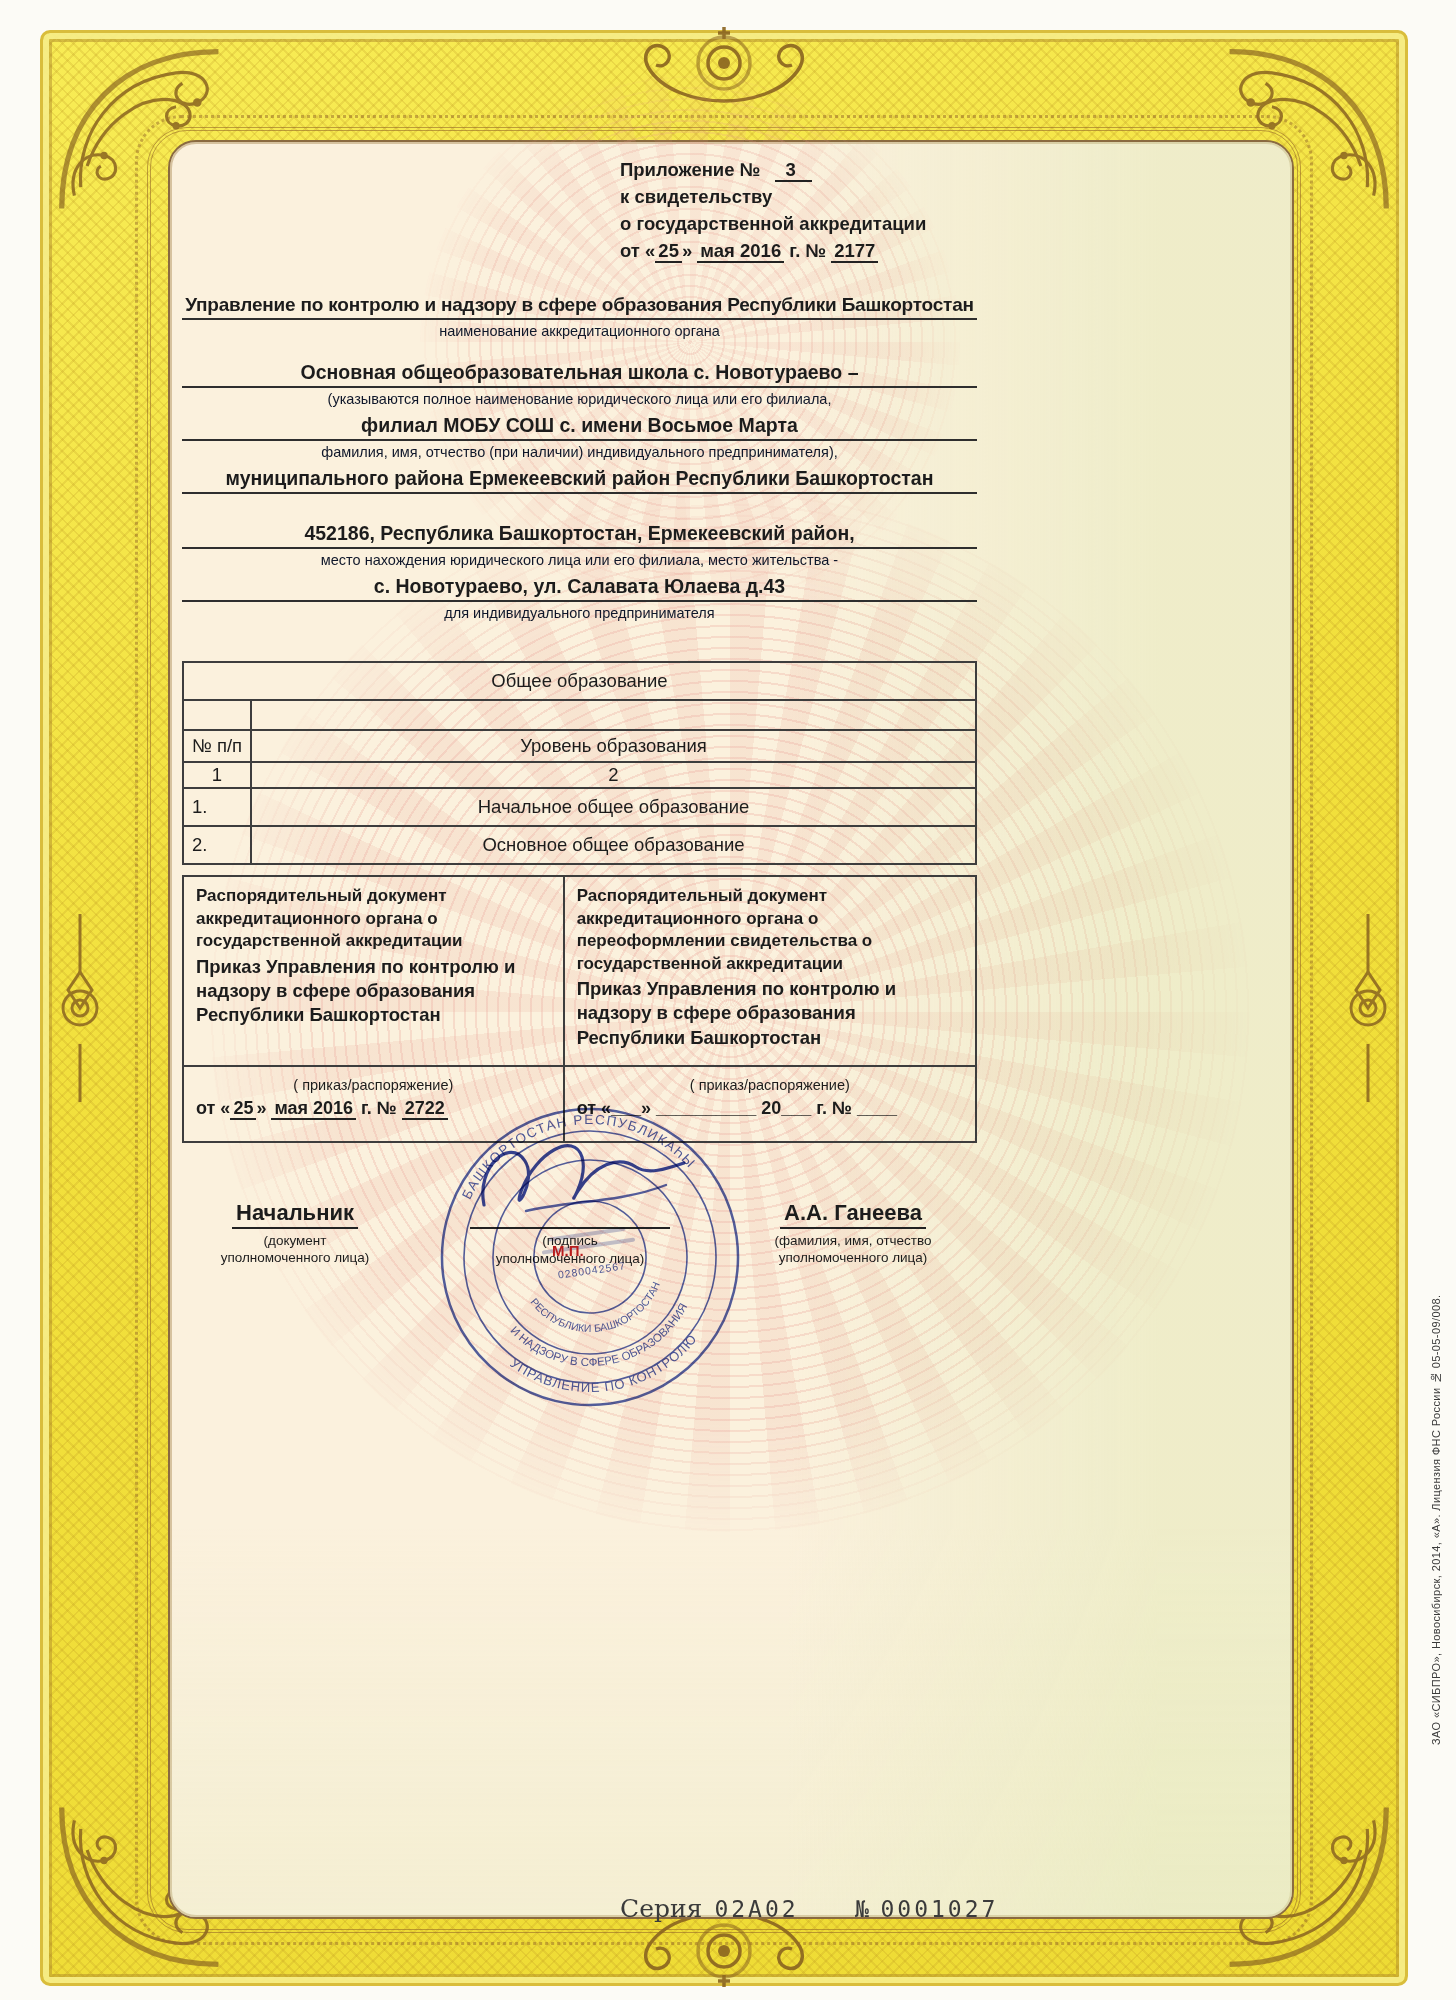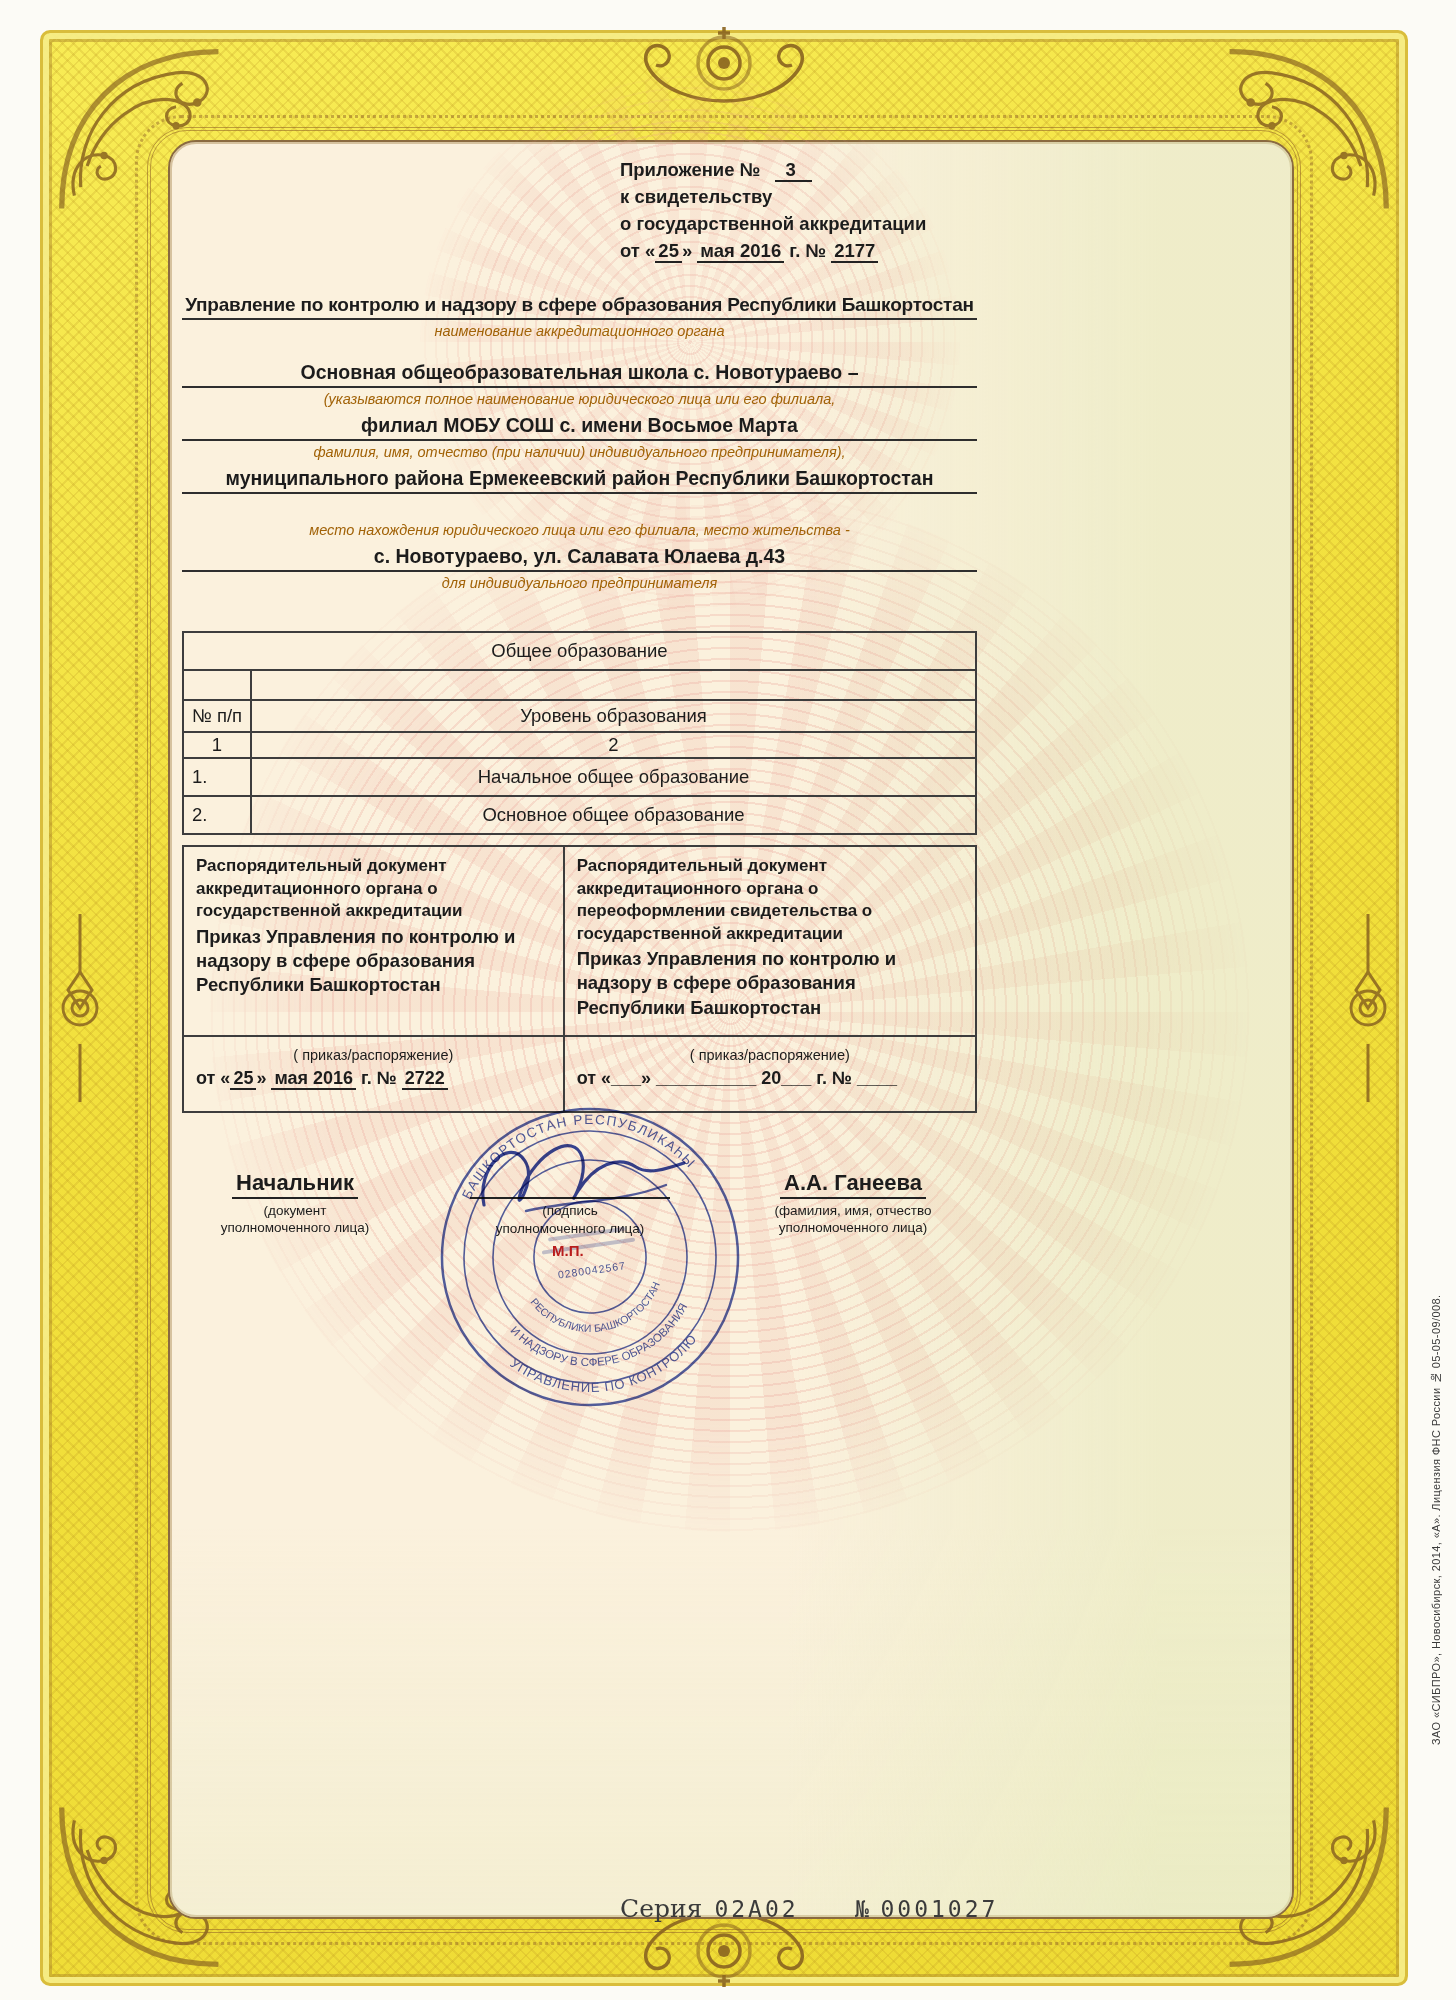--- a/index.html
+++ b/index.html
@@ -51,21 +51,21 @@
   .rosette.small{left:250px;top:-70px;width:540px;height:540px;opacity:.85;}
 
   
   .content{position:absolute;left:12px;top:8px;width:795px;z-index:2;}
   .annex{margin:6px 0 0 438px;font-weight:bold;font-size:18.5px;line-height:27px;}
   .u{border-bottom:2px solid #222;padding:0 3px;}
   .num3{margin-left:10px;padding:0 16px 0 10px;}
   .ruled{display:block;font-size:19.5px;font-weight:bold;text-align:center;
     border-bottom:2px solid #2e2e2e;padding-bottom:2px;white-space:nowrap;}
   .ruled.tight{font-size:19px;letter-spacing:-.2px;}
-  .cap{font-size:14.5px;text-align:center;margin-top:3px;margin-bottom:7px;color:#a16207;font-style:italic;}
+  .cap{font-size:14.5px;text-align:center;margin-top:3px;margin-bottom:7px;color:#0f172a;}
   .authority{margin-top:30px;}
   .org{margin-top:22px;}
   .addr{margin-top:28px;}
 
   table.edu{margin-top:40px;width:795px;border-collapse:collapse;}
   table.edu td{border:2px solid #3d3d3d;font-size:18.5px;text-align:center;padding:0 6px;}
   table.edu td.c1{width:52px;}
   table.edu tr.t-title td{height:36px;}
   table.edu tr.t-empty td{height:28px;}
   table.edu tr.t-head td{height:30px;}
@@ -189,20 +189,21 @@
 
     <div class="org">
       <span class="ruled">Основная общеобразовательная школа с. Новотураево –</span>
       <div class="cap">(указываются полное наименование юридического лица или его филиала,</div>
       <span class="ruled">филиал МОБУ СОШ с. имени Восьмое Марта</span>
       <div class="cap">фамилия, имя, отчество (при наличии) индивидуального предпринимателя),</div>
       <span class="ruled">муниципального района Ермекеевский район Республики Башкортостан</span>
     </div>
 
     <div class="addr">
+      <span class="ruled">452186, Республика Башкортостан, Ермекеевский район,</span>
       <div class="cap">место нахождения юридического лица или его филиала, место жительства -</div>
       <span class="ruled">с. Новотураево, ул. Салавата Юлаева д.43</span>
       <div class="cap">для индивидуального предпринимателя</div>
     </div>
 
     <table class="edu">
       <tbody>
           <tr class="t-title">
         <td colspan="2">Общее образование</td>
       </tr>

